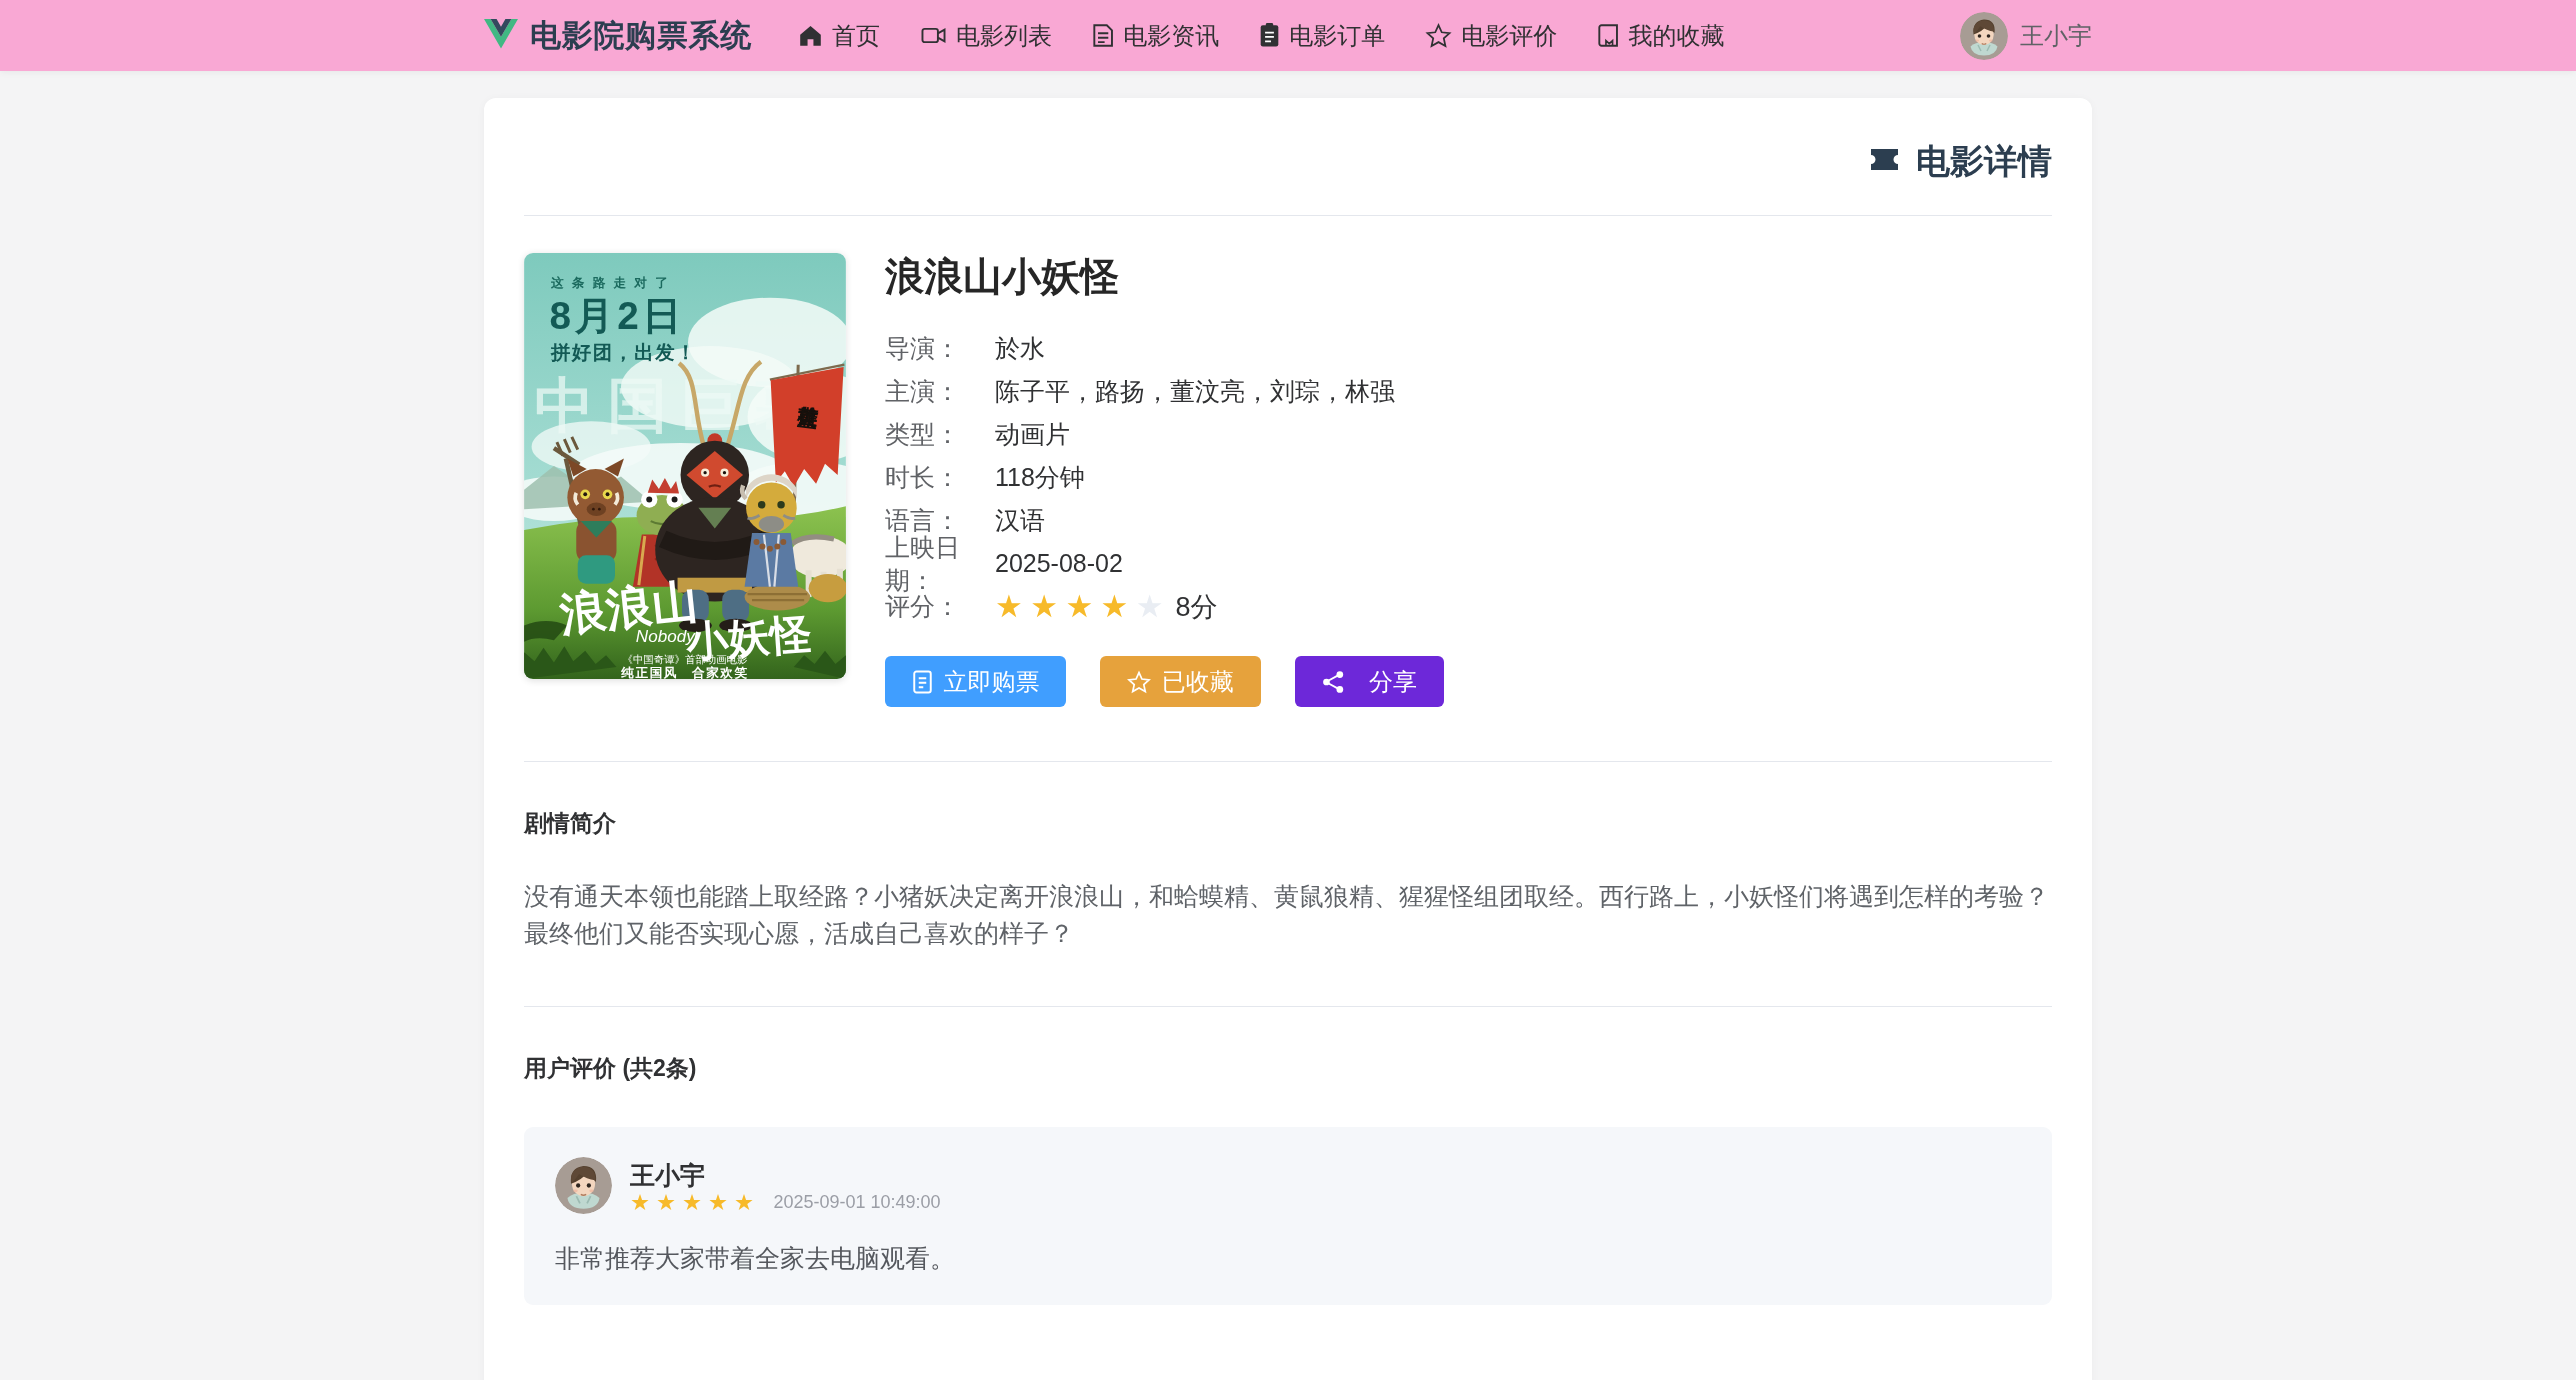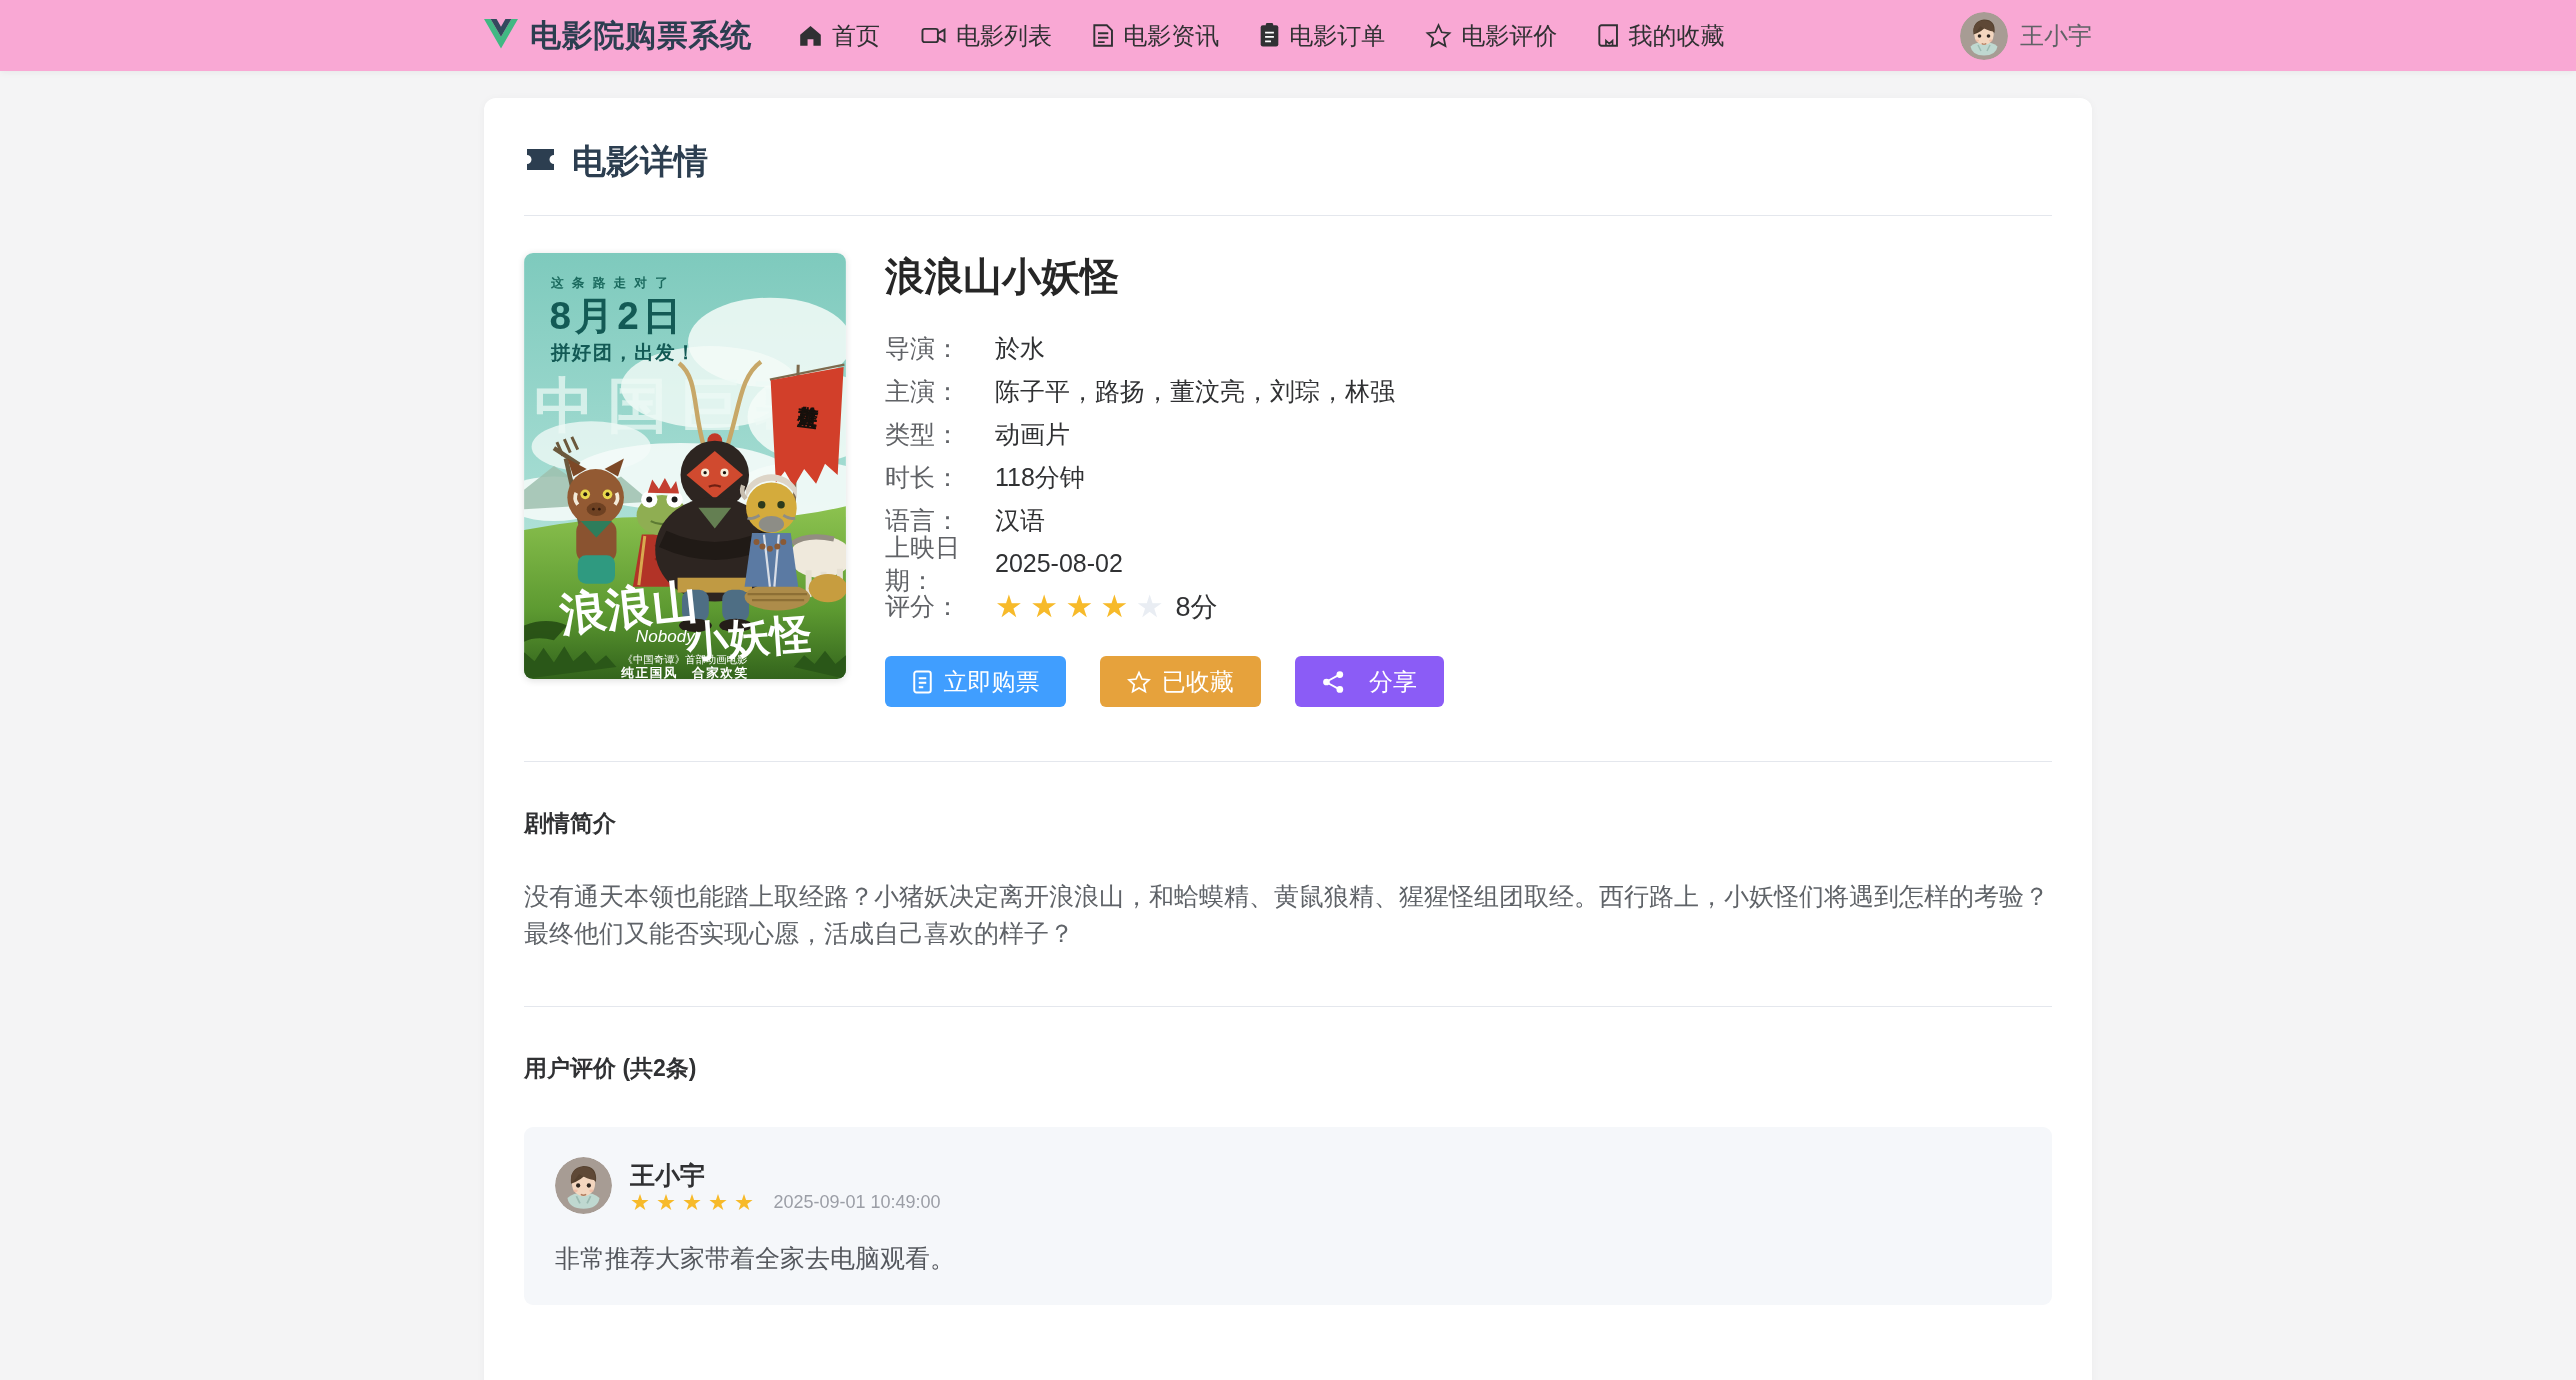--- a/index.html
+++ b/index.html
@@ -15,21 +15,21 @@
   .nav-menu { display:flex; align-items:center; gap:40px; margin-left:46px; }
   .nav-item { display:flex; align-items:center; gap:9px; font-size:24px; color:#303133; cursor:pointer; white-space:nowrap; }
   .nav-item svg { display:block; }
   .nav-user { margin-left:auto; display:flex; align-items:center; gap:12px; }
   .avatar { width:48px; height:48px; border-radius:50%; overflow:hidden; display:block; }
   .user-name { font-size:24px; color:#606266; }
 
   
   .main-card { width:1608px; margin:27px auto 0; background:#ffffff; border-radius:12px;
                box-shadow:0 1.5px 9px rgba(0,0,0,.04); padding:36px 40px 45px; min-height:1787px; }
-  .page-title { display:flex; align-items:center; justify-content:flex-start; gap:15px;
+  .page-title { display:flex; align-items:center; justify-content:flex-end; gap:15px;
                 font-size:34px; font-weight:bold; color:#2c3e50; padding-top:4.5px; }
   .title-divider { border:none; border-top:0.7px solid #e4e7ed; margin-top:30px; }
 
   
   .movie-section { display:flex; gap:39px; margin-top:37px; }
   .poster { width:322px; height:426px; border-radius:9px; overflow:hidden; flex:none; box-shadow:0 1.5px 7.4px rgba(0,0,0,.12); }
   .movie-info { flex:1; padding-top:1.5px; }
   .movie-title { font-size:39px; font-weight:bold; color:#262626; line-height:45px; }
   .info-rows { margin-top:34px; }
   .info-row { display:flex; align-items:center; height:31px; margin-bottom:12px; font-size:25px; }
@@ -368,21 +368,21 @@
             <span>立即购票</span>
           </button>
           <button class="btn" style="background: rgb(230, 162, 60);">
             <span>
               <svg width="24" height="24" viewBox="0 0 36 34" fill="none" stroke="#ffffff" stroke-width="2.6">
                 <path d="M18 3 L22.4 12.6 L33 13.8 L25.2 20.9 L27.4 31.3 L18 26 L8.6 31.3 L10.8 20.9 L3 13.8 L13.6 12.6 Z"></path>
               </svg>
             </span>
             <span>已收藏</span>
           </button>
-          <button class="btn" style="background: #8b5cf6; gap: 25px;">
+          <button class="btn" style="background: #6d28d9; gap: 25px;">
             <span>
               <svg width="22.3" height="24" viewBox="0 0 30 32">
                 <circle cx="24" cy="6" r="4.5" fill="#ffffff"></circle>
                   <circle cx="6" cy="16" r="4.5" fill="#ffffff"></circle>
                   <circle cx="24" cy="26" r="4.5" fill="#ffffff"></circle>
                 <path d="M9 14 L21 7.5 M9 18 L21 24.5" stroke="#ffffff" stroke-width="2.6"></path>
               </svg>
             </span>
             <span>分享</span>
           </button>

